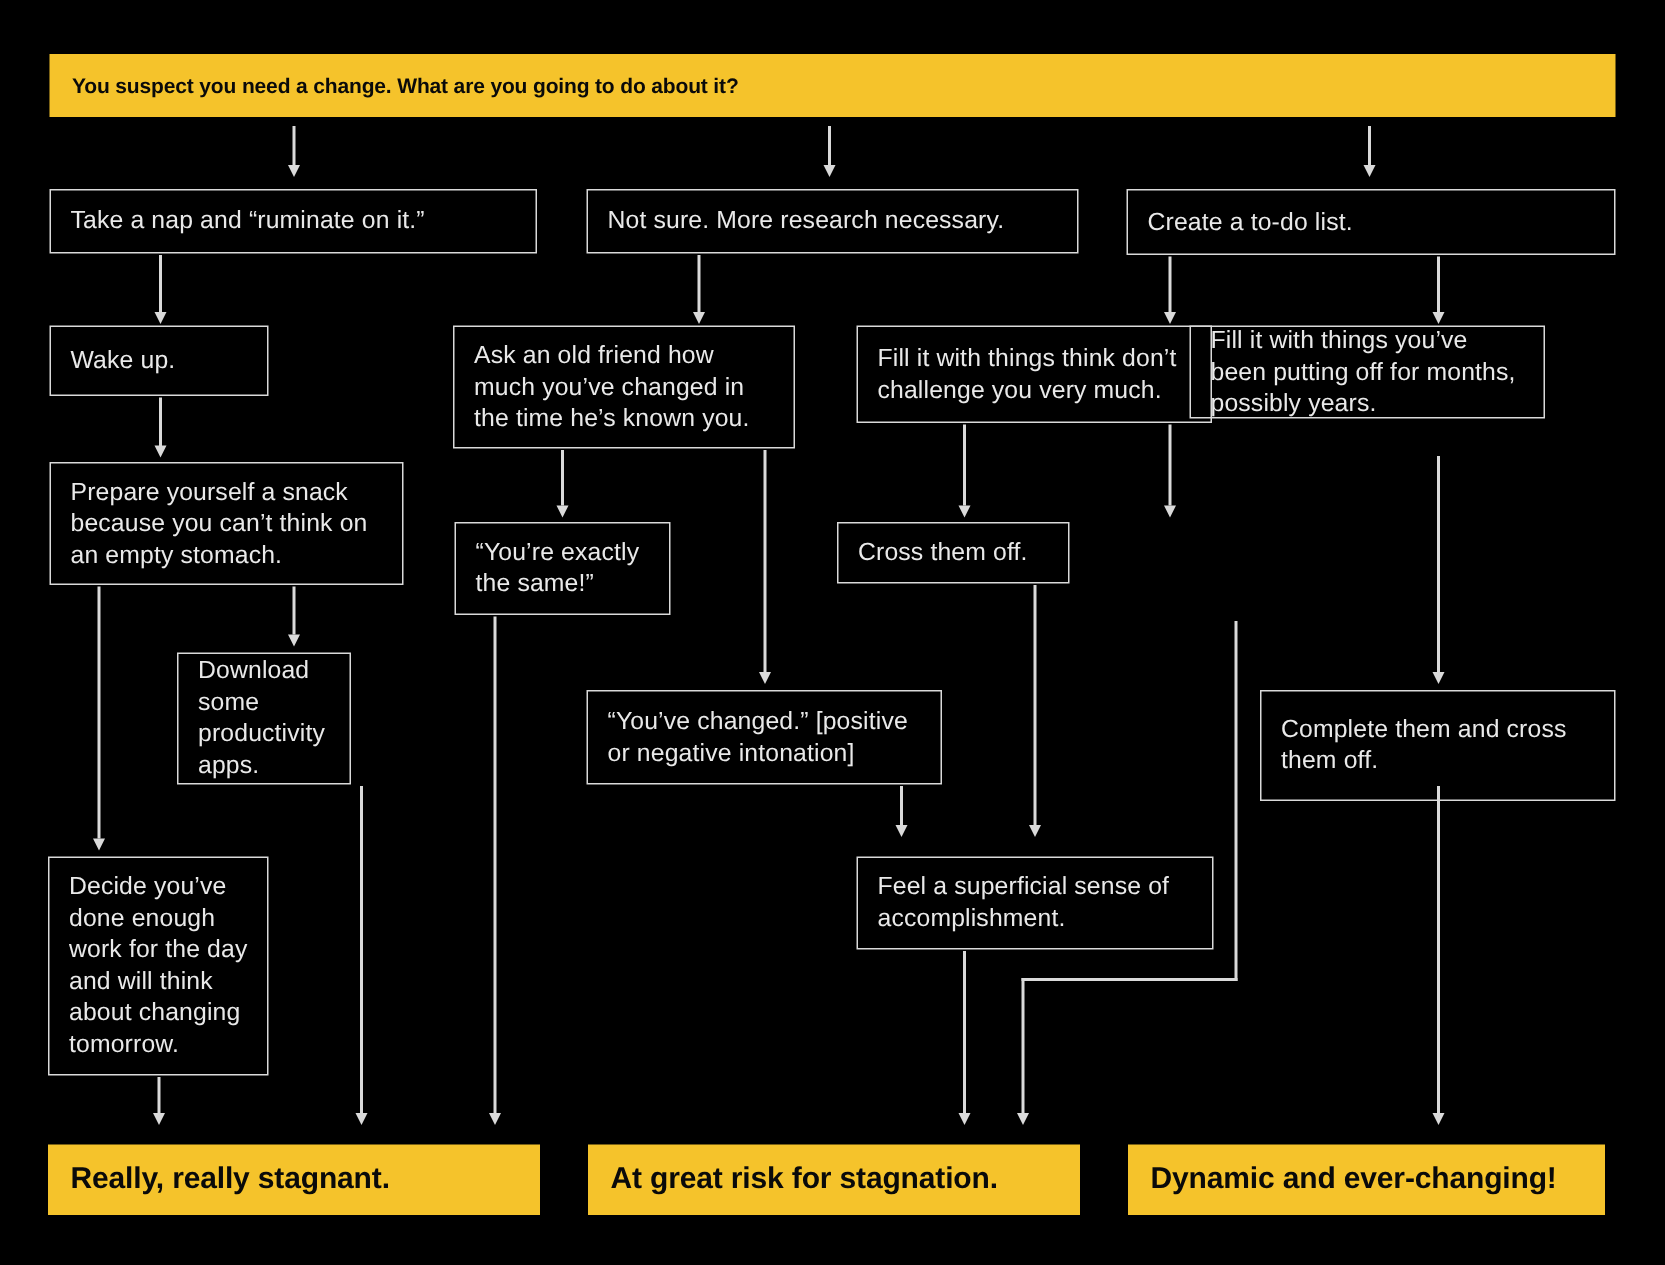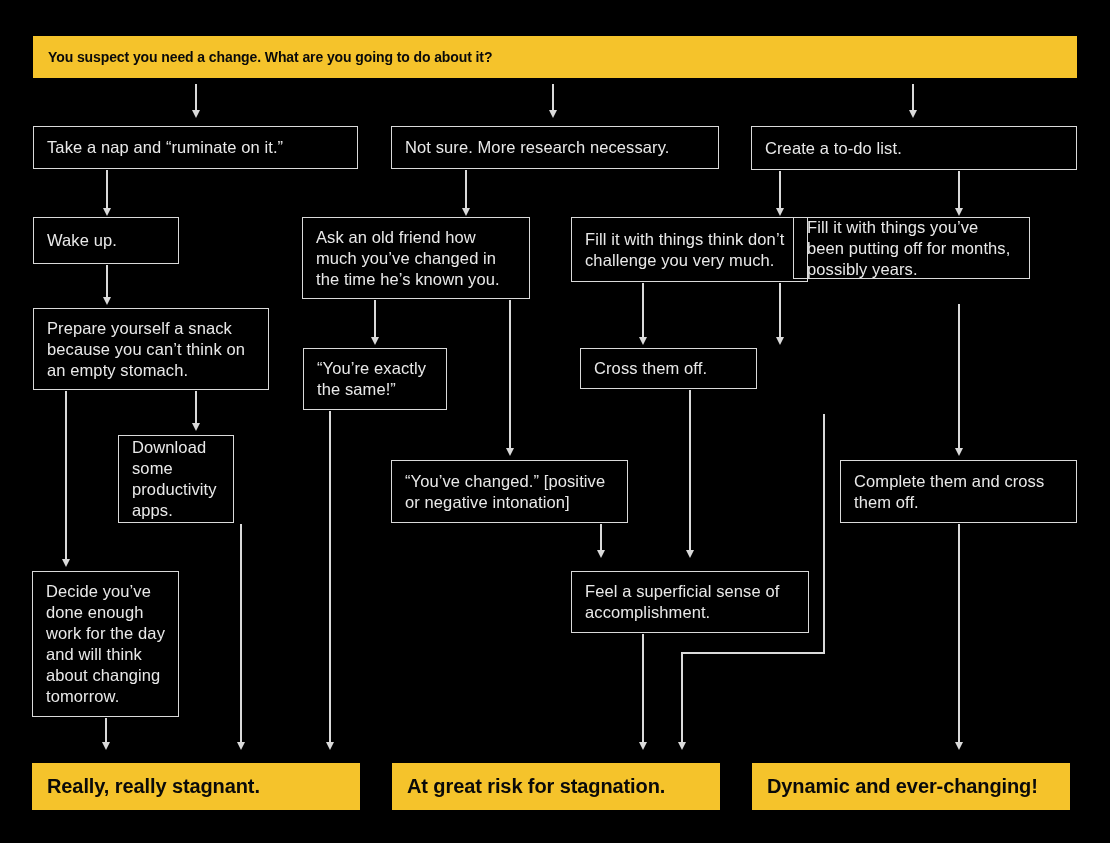--- a/index.html
+++ b/index.html
@@ -99,36 +99,36 @@
   <div class="head" style="left:776px;top:337px;"></div>
   <div class="vline" style="left:958px;top:304px;height:144px;"></div>
   <div class="head" style="left:955px;top:448px;"></div>
 
   <div class="node" style="left:33px;top:308px;width:236px;height:82px;">
     <span>Prepare yourself a snack because you can’t think on an empty stomach.</span>
   </div>
   <div class="node" style="left:303px;top:348px;width:144px;height:62px;">
     <span>“You’re exactly the same!”</span>
   </div>
-  <div class="node" style="left:580px;top:348px;width:177px;height:41px;">
+  <div class="node" style="left:558px;top:348px;width:155px;height:41px;">
     <span>Cross them off.</span>
   </div>
 
   <div class="vline" style="left:65px;top:391px;height:168px;"></div>
   <div class="head" style="left:62px;top:559px;"></div>
   <div class="vline" style="left:195px;top:391px;height:32px;"></div>
   <div class="head" style="left:192px;top:423px;"></div>
 
   <div class="node" style="left:118px;top:435px;width:116px;height:88px;">
     <span>Download some productivity apps.</span>
   </div>
   <div class="node" style="left:391px;top:460px;width:237px;height:63px;">
     <span>“You’ve changed.” [positive or negative intonation]</span>
   </div>
-  <div class="node" style="left:840px;top:460px;width:237px;height:63px;">
+  <div class="node" style="left:840px;top:460px;width:237px;height:74px;">
     <span>Complete them and cross them off.</span>
   </div>
 
   <div class="vline" style="left:240px;top:524px;height:218px;"></div>
   <div class="head" style="left:237px;top:742px;"></div>
   <div class="vline" style="left:329px;top:411px;height:331px;"></div>
   <div class="head" style="left:326px;top:742px;"></div>
   <div class="vline" style="left:600px;top:524px;height:26px;"></div>
   <div class="head" style="left:597px;top:550px;"></div>
   <div class="vline" style="left:689px;top:390px;height:160px;"></div>

